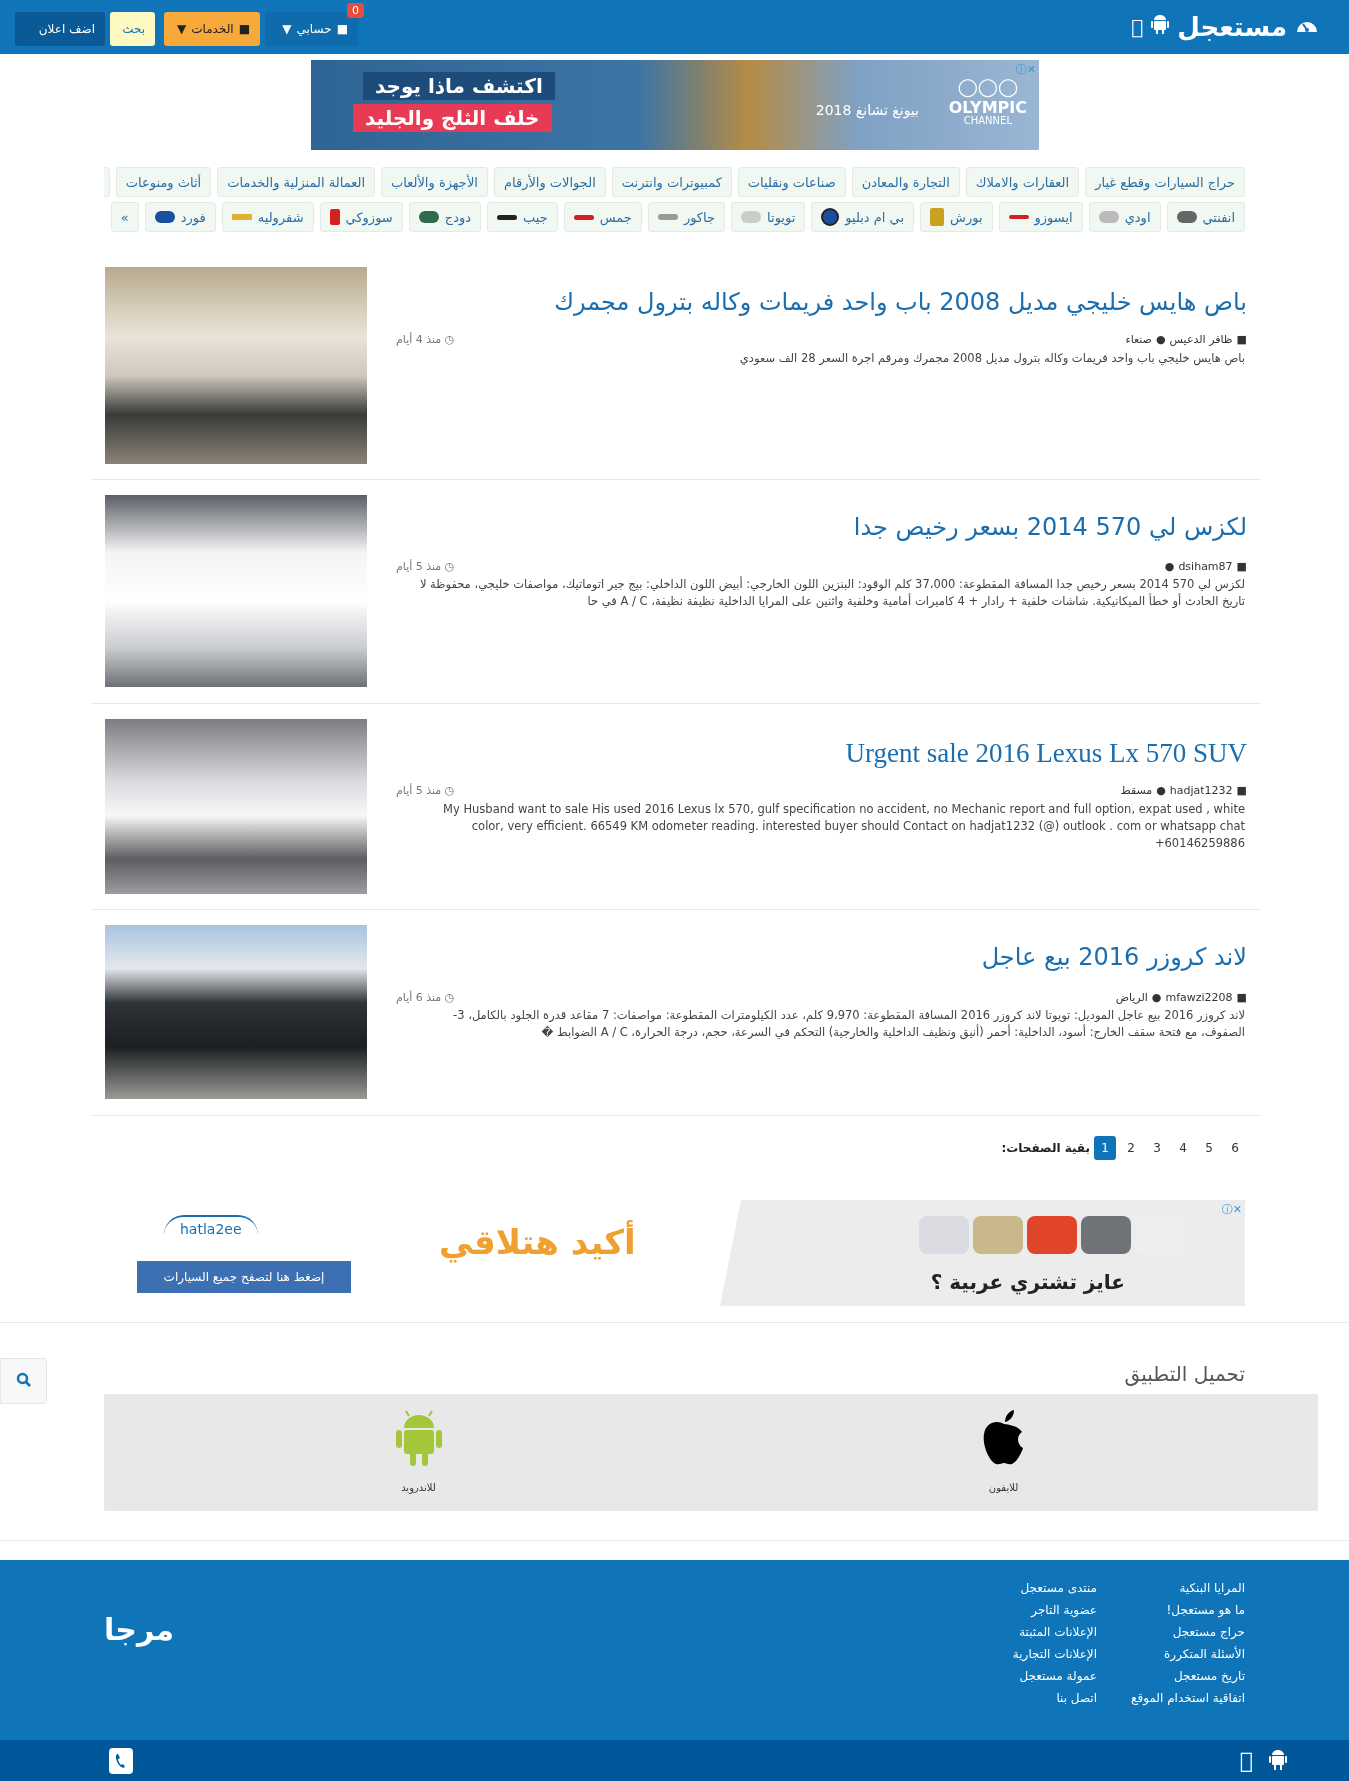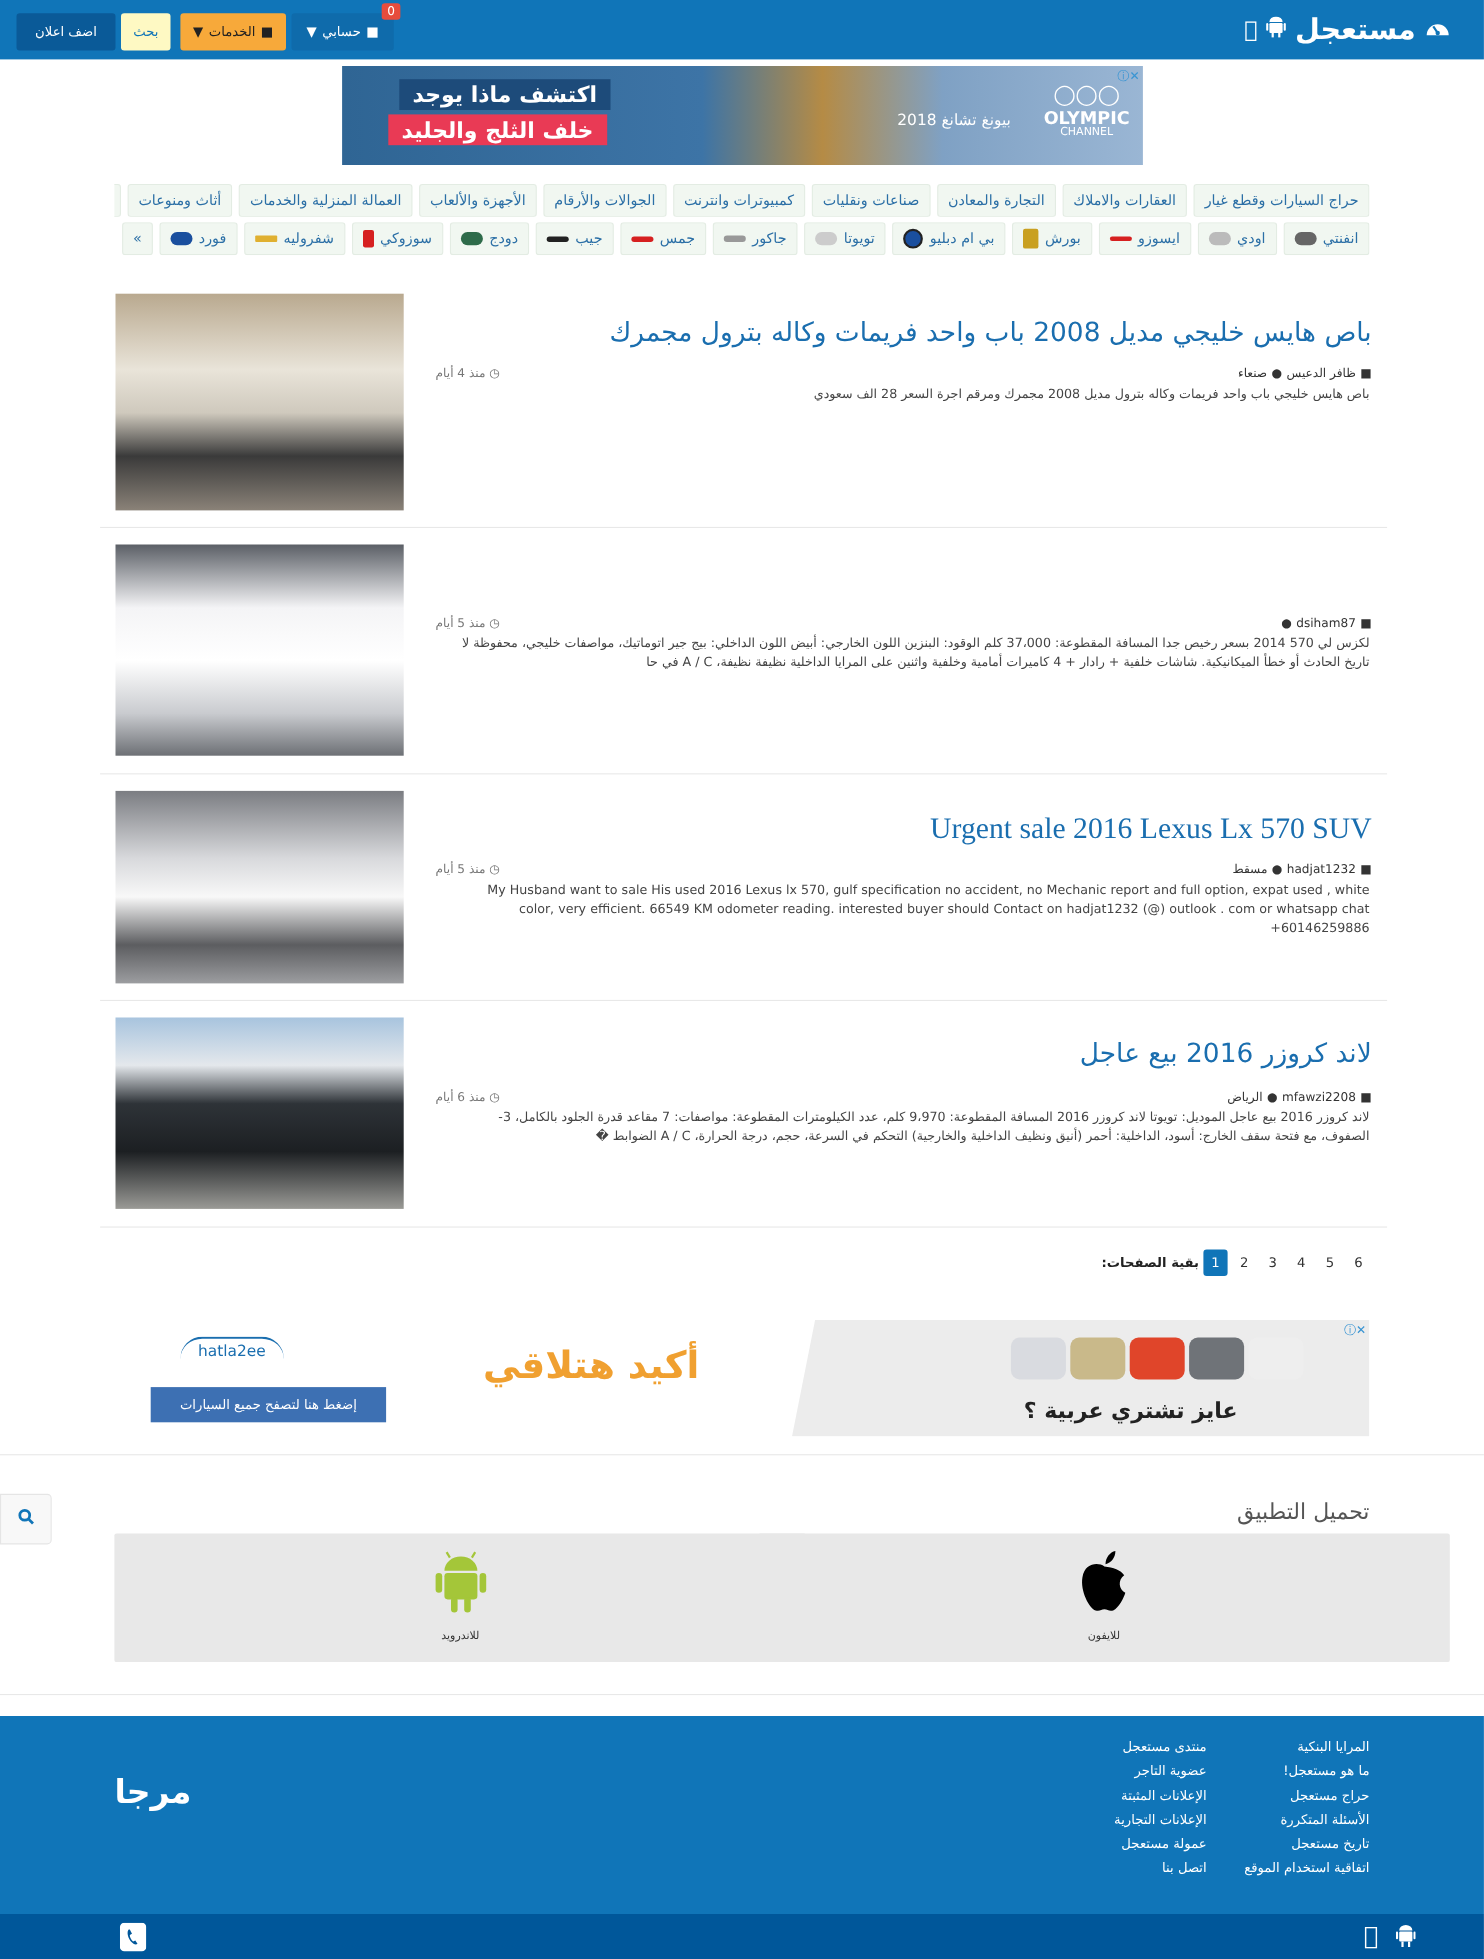--- a/index.html
+++ b/index.html
@@ -1,21 +1,21 @@
 <!DOCTYPE html>
 <html><head>
 <meta charset="utf-8">
 <style>
 *{box-sizing:border-box;margin:0;padding:0}
 body{width:1349px;height:1781px;background:#fff;font-family:"DejaVu Sans","Liberation Sans",sans-serif;color:#333;position:relative;overflow:hidden}
 .topbar{position:absolute;left:0;top:0;width:1349px;height:54px;background:#1075b8}
 .logo{position:absolute;right:30px;top:10px;height:34px;display:flex;align-items:center;gap:8px;color:#fff}
 .logo .brand{font-size:26px;font-weight:bold;font-family:"DejaVu Sans",sans-serif;color:#fff}
 .logo .ic{font-size:20px;color:#fff}
-.hbtn{position:absolute;top:12px;height:34px;border-radius:3px;font-size:12px;display:flex;align-items:center;justify-content:center;gap:5px;padding:0 10px}
+.hbtn{position:absolute;top:12px;height:34px;border-radius:3px;font-size:12px;display:flex;align-items:center;justify-content:flex-end;gap:5px;padding:0 10px}
 .btn-add{left:15px;width:90px;background:#0a5a98;color:#fff}
 .btn-search{left:110px;width:45px;background:#fef9c3;color:#1075b8}
 .btn-services{left:164px;width:96px;background:#f7a93a;color:#222}
 .btn-account{left:265px;width:93px;background:#0f6bab;color:#fff}
 .badge{position:absolute;left:347px;top:3px;background:#e74c3c;color:#fff;font-size:11px;border-radius:3px;padding:1px 5px}
 .adtop{position:absolute;left:311px;top:60px;width:728px;height:90px;background:linear-gradient(90deg,#2f6594 0%,#3d74a6 45%,#b58b45 60%,#7fa1c4 75%,#9ab6d4 100%);overflow:hidden}
 .adtop .t1{position:absolute;left:52px;top:12px;background:#1d4b7a;color:#fff;font-size:20px;font-weight:bold;padding:2px 12px}
 .adtop .t2{position:absolute;left:42px;top:44px;background:#e93a55;color:#fff;font-size:20px;font-weight:bold;padding:2px 12px}
 .adtop .olym{position:absolute;right:12px;top:18px;color:#fff;font-size:16px;font-weight:bold;text-align:center;line-height:1}
 .adtop .olym small{font-size:10px;font-weight:normal;display:block}
@@ -209,20 +209,21 @@
       <span>ظافر الدعيس</span>
     <span>●</span>
       <span>صنعاء</span>
   </div>
   <div class="time" style="top:78px"><span>◷</span> <span>منذ 4 أيام</span></div>
   <div class="desc" style="top:95px">باص هايس خليجي باب واحد فريمات وكاله بترول مديل 2008 مجمرك ومرقم اجرة السعر 28 الف سعودي</div>
 </div>
 
 <div class="listing" style="top:480px;height:224px">
   <div class="thumb" style="top:15px;height:192px;background:linear-gradient(180deg,#5b5f66 0%,#f4f4f6 30%,#ffffff 55%,#c9cbcf 80%,#6d7075 100%)"></div>
+  <div class="title" style="top:33px">لكزس لي 570 2014 بسعر رخيص جدا</div>
   <div class="meta" style="top:80px">
     <span>■</span>
       <span>dsiham87</span>
     <span>●</span>
       <span></span>
   </div>
   <div class="time" style="top:80px"><span>◷</span> <span>منذ 5 أيام</span></div>
   <div class="desc" style="top:96px">لكزس لي 570 2014 بسعر رخيص جدا المسافة المقطوعة: 37،000 كلم الوقود: البنزين اللون الخارجي: أبيض اللون الداخلي: بيج جير اتوماتيك، مواصفات خليجي، محفوظة لا تاريخ الحادث أو خطأ الميكانيكية. شاشات خلفية + رادار + 4 كاميرات أمامية وخلفية واثنين على المرايا الداخلية نظيفة نظيفة، A / C في حا</div>
 </div>
 

